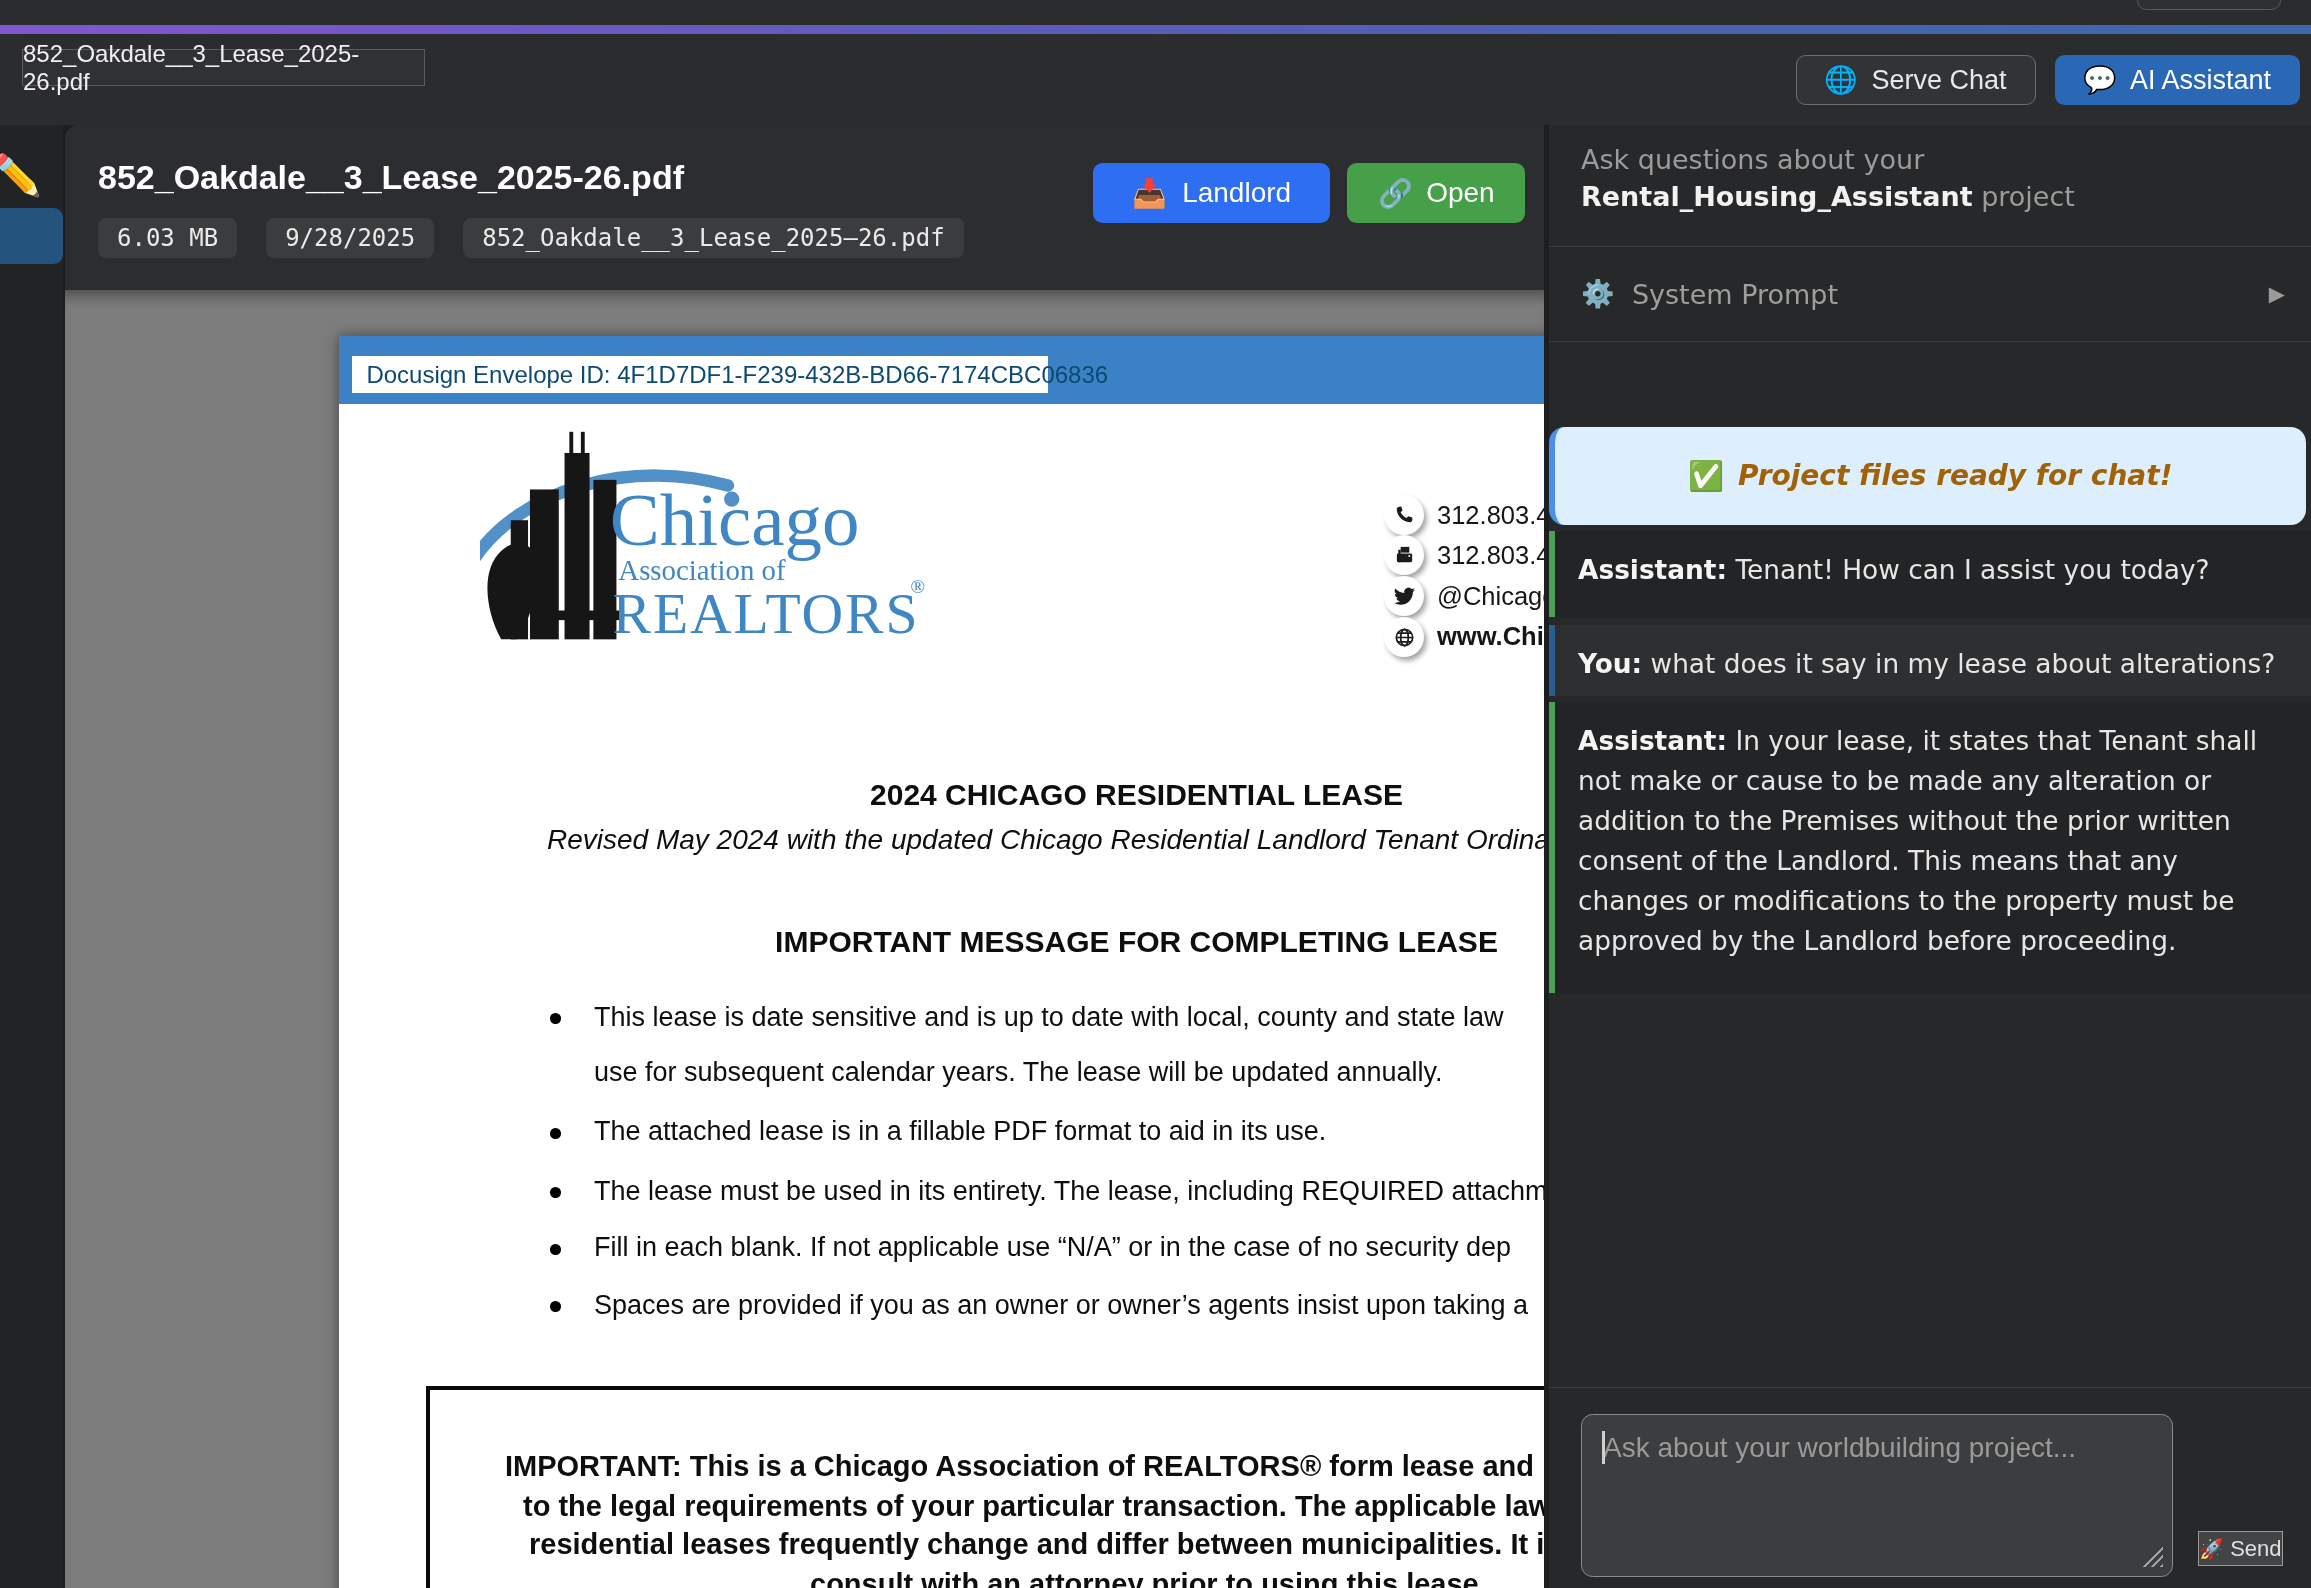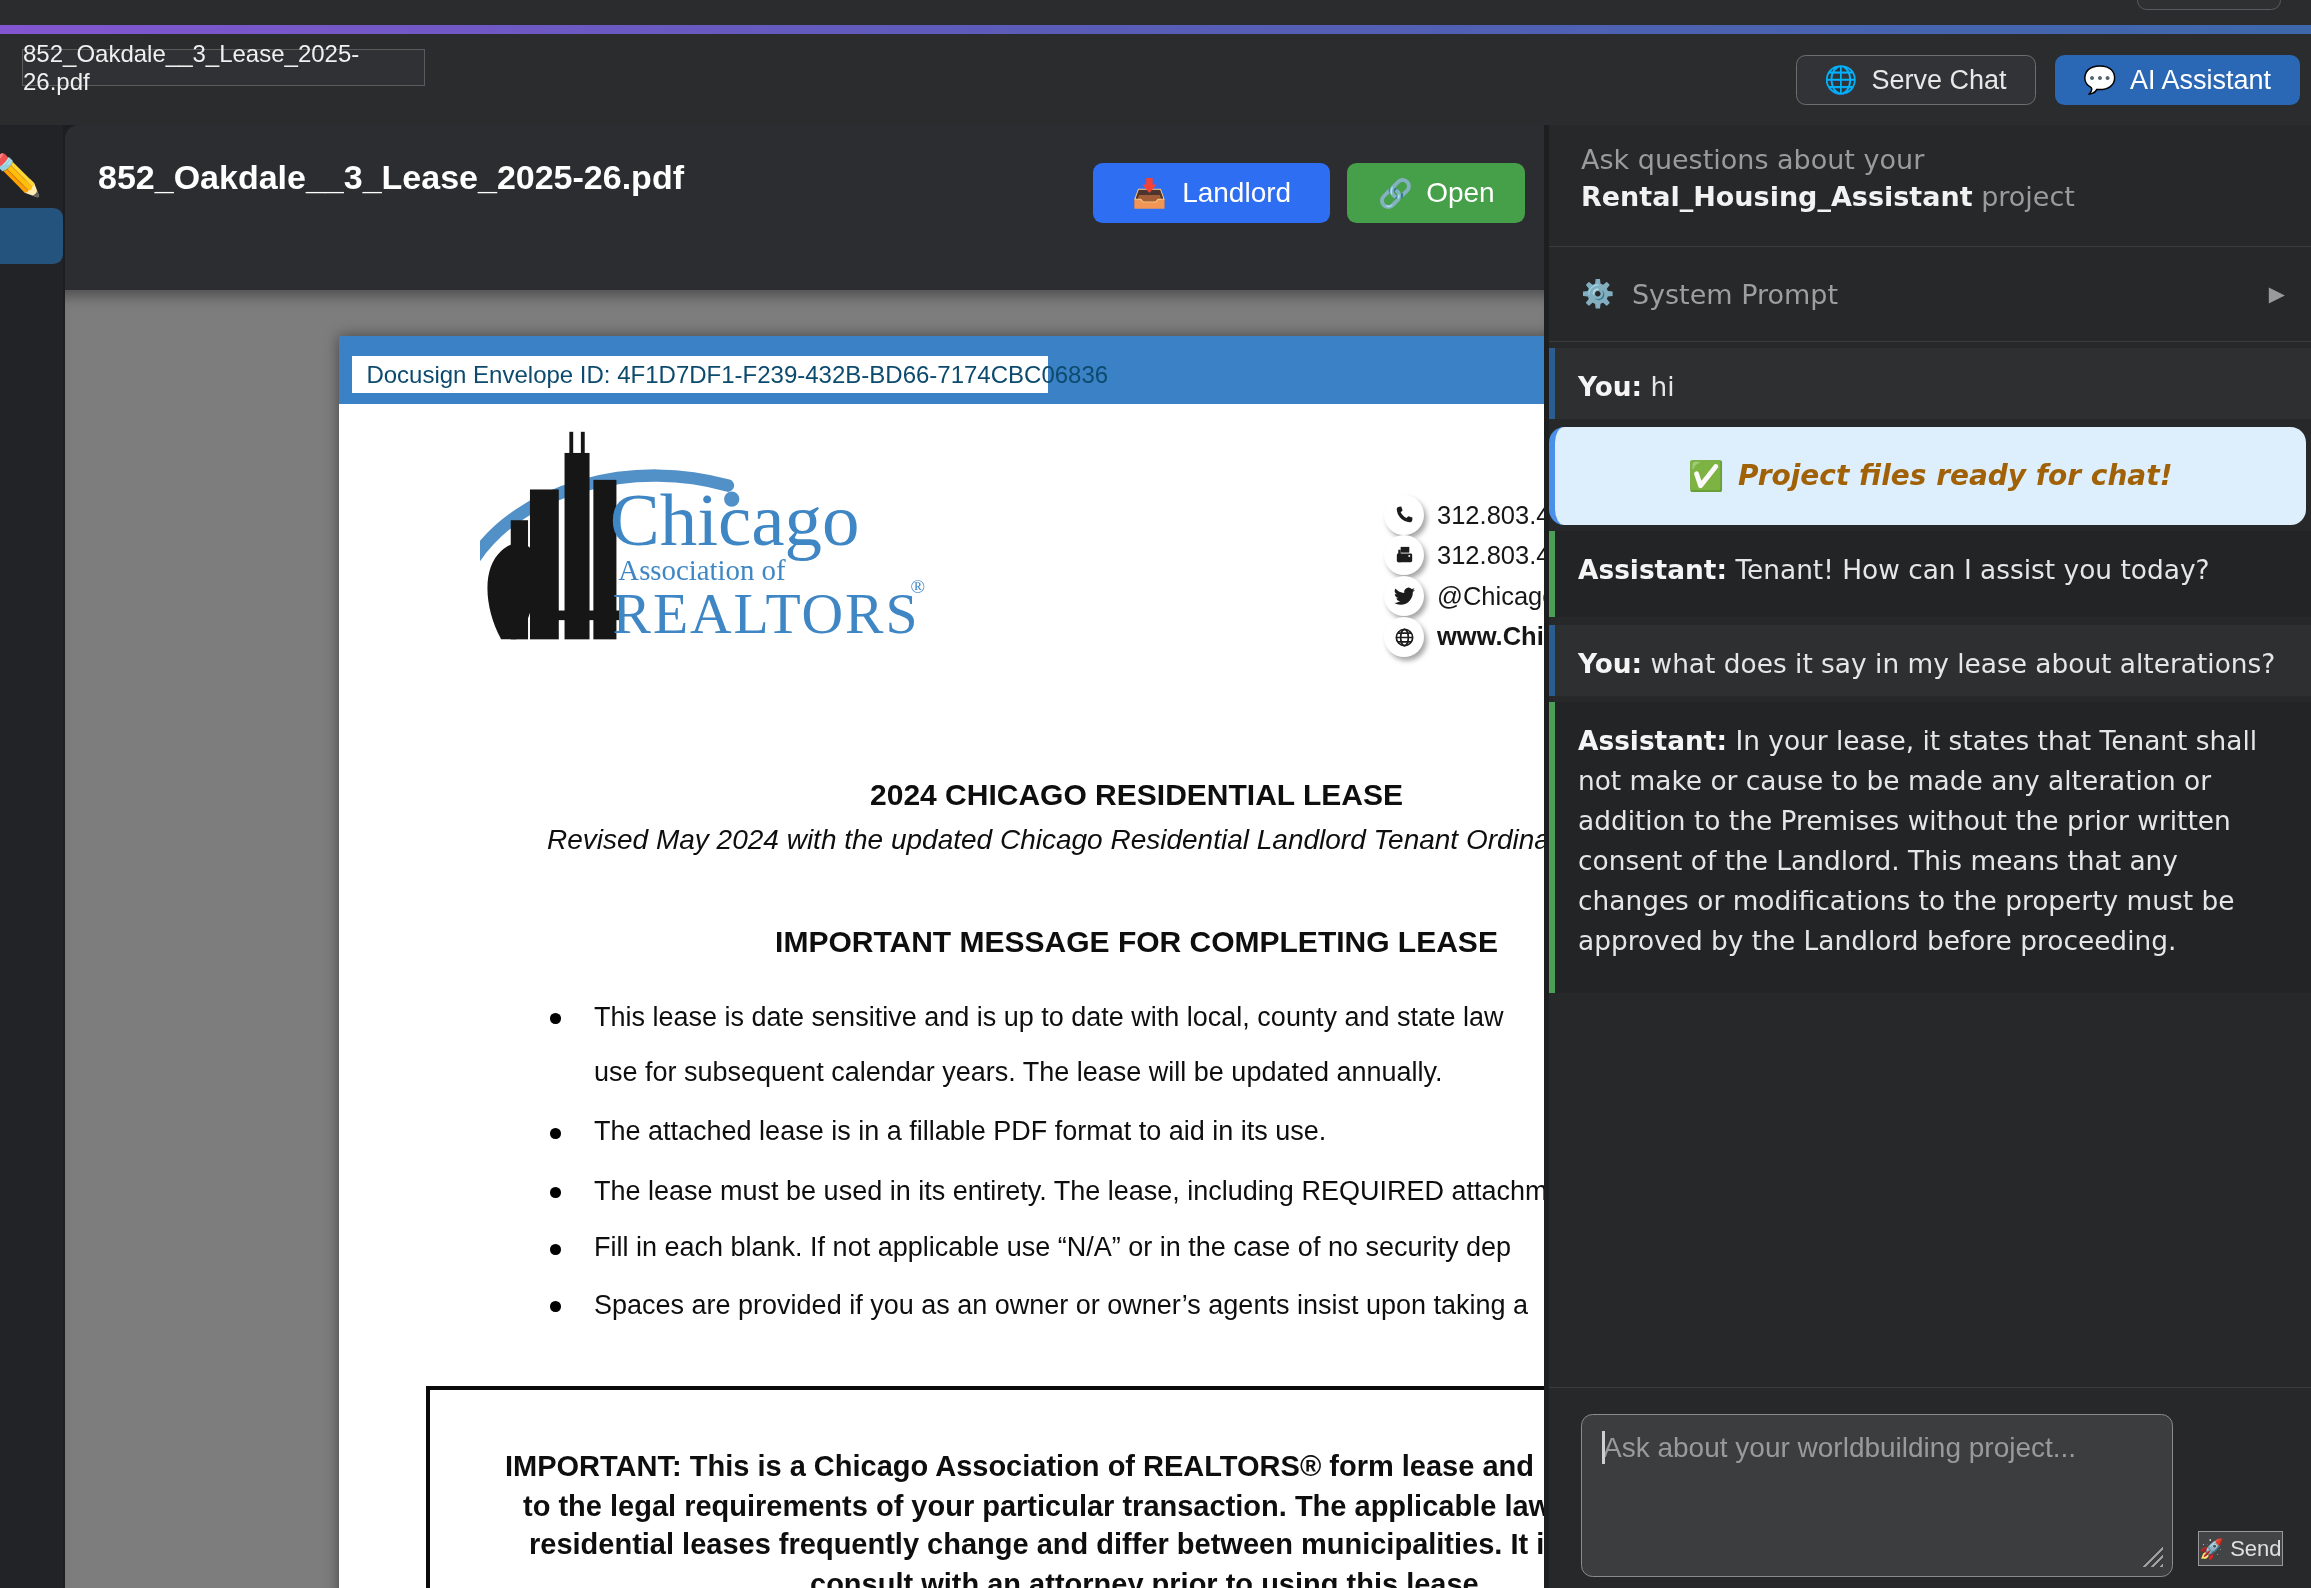--- a/index.html
+++ b/index.html
@@ -115,20 +115,25 @@
     </div>
   </div>
 
   <div class="sidebar">
     <span class="pencil">✏️</span>
     <div class="active-item"></div>
   </div>
 
   <div class="card">
     <div class="file-title">852_Oakdale__3_Lease_2025-26.pdf</div>
+    <div class="chip-row">
+      <div class="chip">6.03 MB</div>
+      <div class="chip">9/28/2025</div>
+      <div class="chip">852_Oakdale__3_Lease_2025–26.pdf</div>
+    </div>
     <div class="hdr-actions">
       <button class="btn-download">
         <i class="emoji">📥</i>
         <span>Landlord</span>
       </button>
       <button class="btn-open">
         <i class="emoji">🔗</i>
         <span>Open</span>
       </button>
     </div>
@@ -235,24 +240,20 @@
     </div>
     <div class="divider" style="top:121px;"></div>
 
     <div class="sp-row">
       <i class="gear emoji">⚙️</i>
       <span class="sp-label">System Prompt</span>
       <span class="arrow">▶</span>
     </div>
     <div class="divider" style="top:216px;"></div>
 
-    <div class="msg user" style="top:223px;height:71px;">
-      <b>You:</b>
-      <span>hi</span>
-    </div>
 
     <div class="msg status" style="top:302px;height:98px;">
       <i class="check emoji">✅</i>
       <span class="status-text">Project files ready for chat!</span>
     </div>
 
     <div class="msg assistant" style="top:406px;height:86px;">
       <b>Assistant:</b>
       <span>Tenant! How can I assist you today?</span>
     </div>

